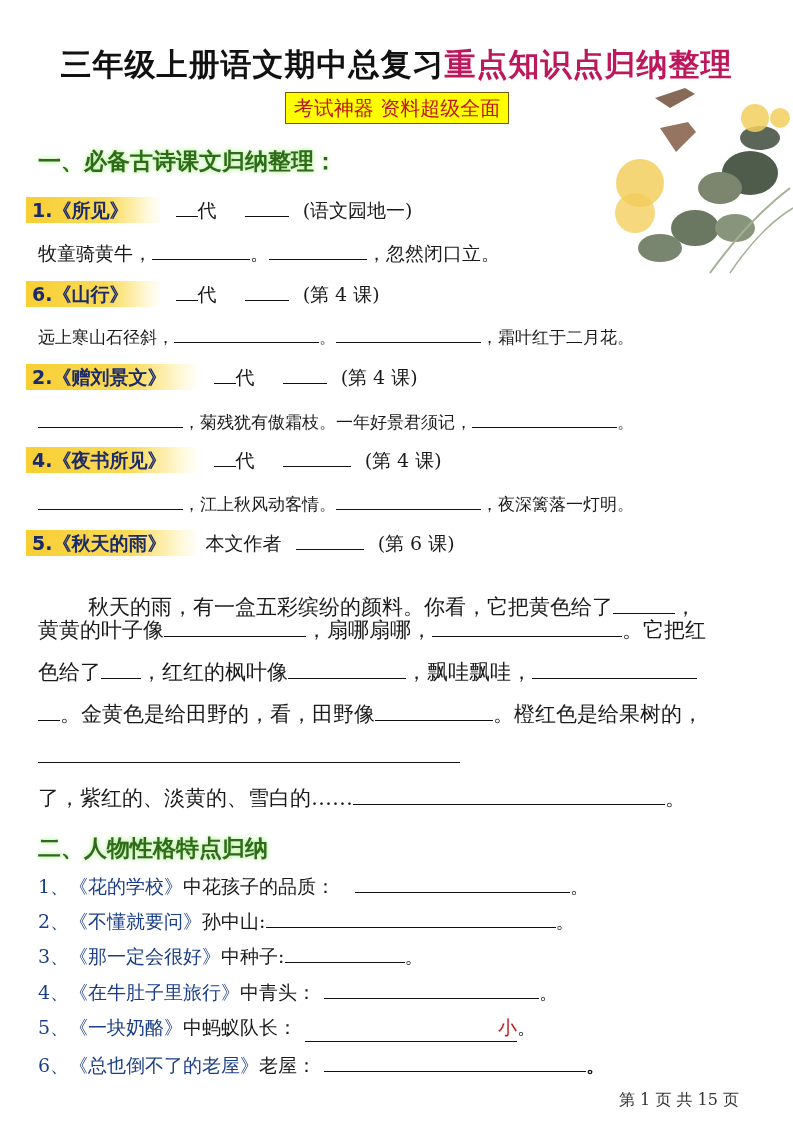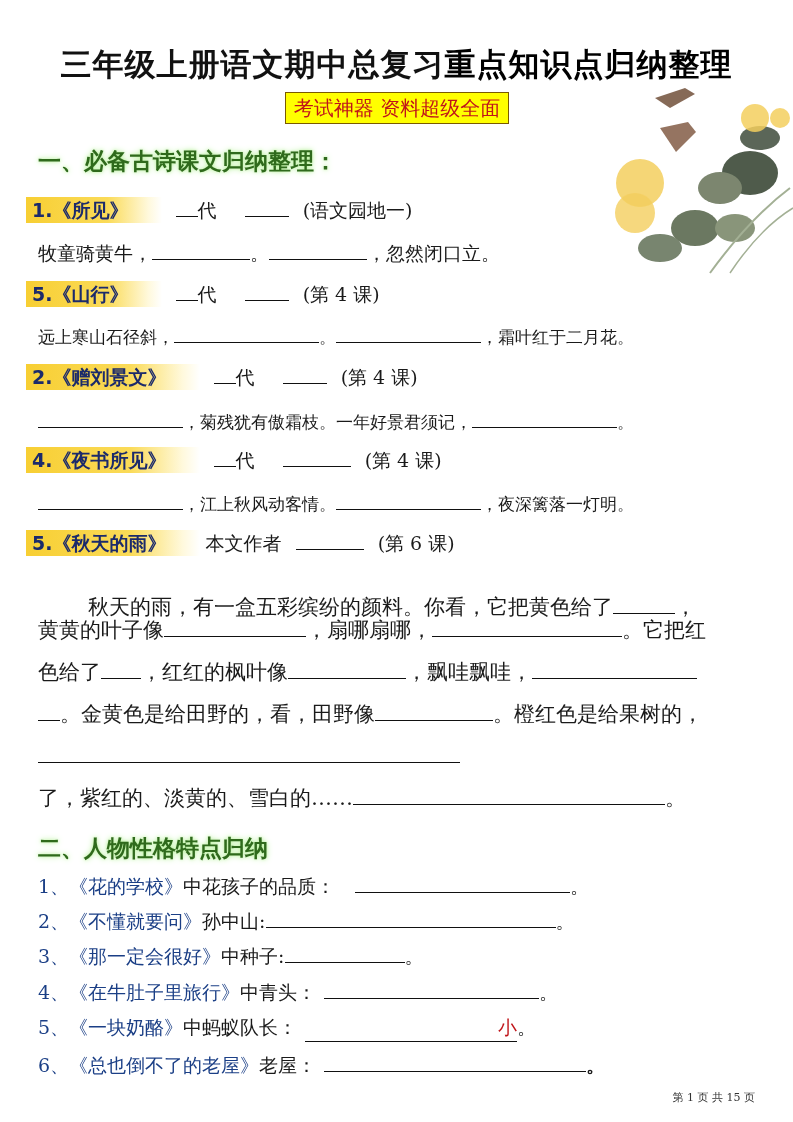--- a/index.html
+++ b/index.html
@@ -2,38 +2,38 @@
 <html><head>
 <meta charset="utf-8">
 <style>
   html, body { margin:0; padding:0; background:#ffffff; }
   body { width:793px; height:1122px; position:relative; overflow:hidden;
          font-family:"DejaVu Serif", "Liberation Serif", serif; color:#1a1a1a; }
   .abs { position:absolute; }
   .title { left:0; width:793px; top:44px; text-align:center; font-size:31px; font-weight:bold;
            font-family:"DejaVu Sans", "Liberation Sans", sans-serif; letter-spacing:1px; white-space:nowrap; }
   .title .t1 { color:#111; }
-  .title .t2 { color:#000000; }
+  .title .t2 { color:#be185d; }
   .badge { left:285px; top:92px; width:222px; height:30px; background:#ffff00;
            border:1px solid #7a5a00; color:#c0151a; font-size:20px; line-height:30px; text-align:center;
            font-family:"DejaVu Sans", "Liberation Sans", sans-serif; white-space:nowrap; }
   .sec-head { font-family:"DejaVu Sans", "Liberation Sans", sans-serif; font-weight:bold; font-size:23px;
               color:#2f6a1c; text-shadow:0 0 6px #b6f09a, 0 0 3px #c8f5b0; white-space:nowrap; }
   .poem-tag { font-family:"DejaVu Sans", "Liberation Sans", sans-serif; font-weight:bold; font-size:19px; color:#1b2a6b;
               padding:2px 34px 2px 6px; white-space:nowrap;
               background:linear-gradient(90deg, rgba(247,204,40,0.95) 0%, rgba(250,215,70,0.9) 60%, rgba(255,235,140,0.3) 90%, rgba(255,255,255,0) 100%); }
   .line { font-size:19px; white-space:nowrap; }
   .line.small { font-size:17px; }
   .blank { display:inline-block; border-bottom:1.4px solid #111; height:1em; vertical-align:baseline; }
   .meta { font-size:19px; white-space:nowrap; }
   .para { font-size:21px; white-space:nowrap; }
   .char-line { font-size:19px; white-space:nowrap; }
   .char-line .num, .char-line .book { color:#1b3f86; }
   .red { color:#c0151a; }
-  .footer { right:38px; top:1090px; font-size:11px; color:#333; white-space:nowrap; }
+  .footer { right:54px; top:1090px; font-size:16px; color:#333; white-space:nowrap; }
   .deco { left:600px; top:78px; width:193px; height:200px; }
 </style>
 </head>
 <body>
 
 <div class="abs title">
   <span class="t1">三年级上册语文期中总复习</span><span class="t2">重点知识点归纳整理</span>
 </div>
 <div class="abs badge">考试神器 资料超级全面</div>
 
@@ -64,21 +64,21 @@
   <span class="poem-tag">1.《所见》</span>
   <span class="meta" style="margin-left:8px;"><span class="blank" style="width:22px;"></span><span>代</span>
   <span class="blank" style="width:44px; margin-left:22px;"></span>
   <span style="margin-left:8px;text-align:center;">(语文园地一)</span></span>
 </div>
 <div class="abs line" style="left:38px; top:240px;">
   <span>牧童骑黄牛，</span><span class="blank" style="width:98px;"></span><span>。</span><span class="blank" style="width:98px;"></span><span>，忽然闭口立。</span>
 </div>
 
 <div class="abs" style="left:26px; top:281px;">
-  <span class="poem-tag">5.《山行》</span>
+  <span class="poem-tag">6.《山行》</span>
   <span class="meta" style="margin-left:8px;"><span class="blank" style="width:22px;"></span><span>代</span>
   <span class="blank" style="width:44px; margin-left:22px;"></span>
   <span style="margin-left:8px;">(第 4 课)</span></span>
 </div>
 <div class="abs line small" style="left:38px; top:325px;">
   <span>远上寒山石径斜，</span><span class="blank" style="width:145px;"></span><span>。</span><span class="blank" style="width:145px;"></span><span>，霜叶红于二月花。</span>
 </div>
 
 <div class="abs" style="left:26px; top:364px;">
   <span class="poem-tag">2.《赠刘景文》</span>

